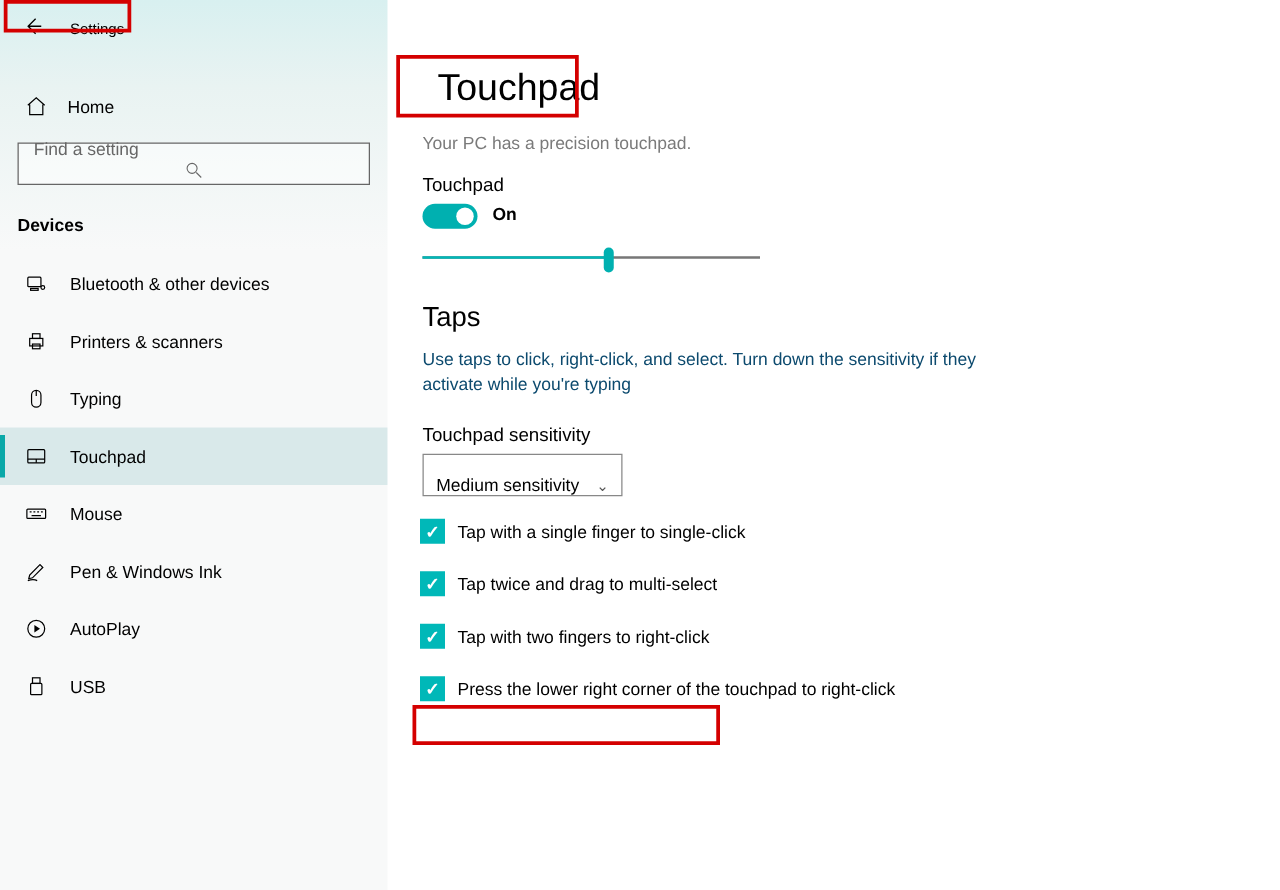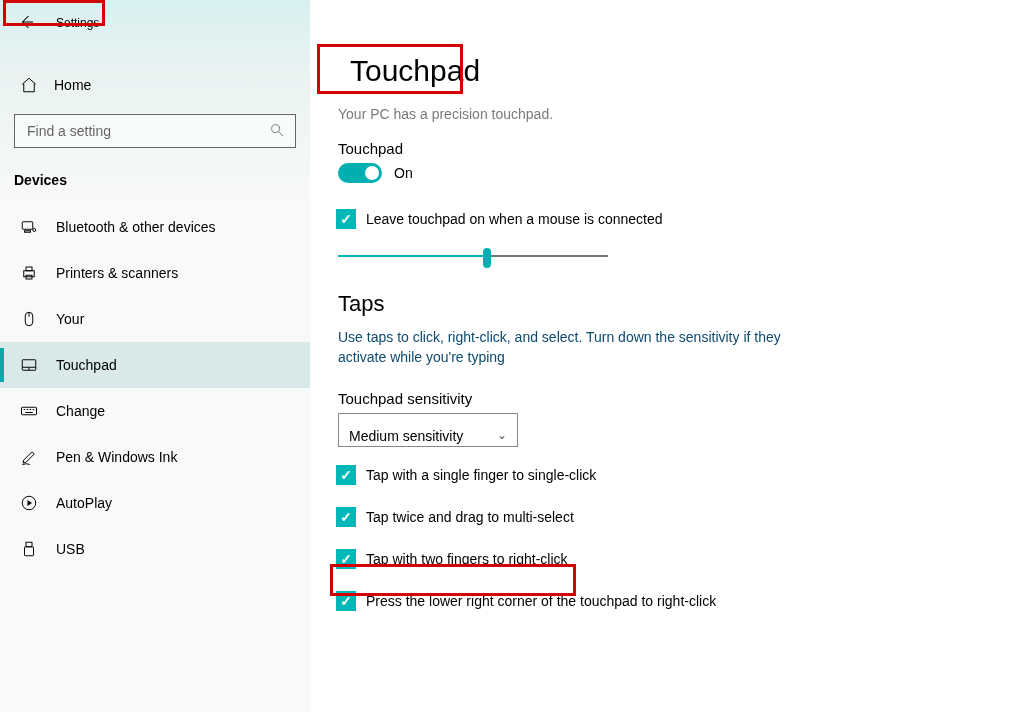--- a/index.html
+++ b/index.html
@@ -55,20 +55,21 @@
   .home-label { font-size: 14px; }
   .search-box {
     margin: 8px 14px 20px 14px;
     border: 1px solid #666;
     background: rgba(255,255,255,0.5);
     height: 34px;
     display: flex;
     align-items: center;
     padding: 0 10px;
     justify-content: flex-end;
+    flex-direction: column;
   }
   .search-box input {
     border: none; outline: none; background: transparent;
     font-size: 14px; width: 100%;
     color: #666;
   }
   .search-box input::placeholder { color: #666; }
   .search-icon svg { width: 16px; height: 16px; stroke: #666; fill: none; stroke-width: 1.3; }
   .section-title {
     font-weight: 600;
@@ -112,21 +113,21 @@
     font-size: 14px;
     margin: 10px 0 18px 2px;
   }
   .label {
     font-size: 15px;
     font-weight: 400;
     margin-bottom: 6px;
   }
   .group { margin: 0 0 22px 2px; }
   
-  .toggle-row { display: flex; align-items: center; gap: 12px; }
+  .toggle-row { display: flex; gap: 12px; font-weight: bold; }
   .toggle {
     width: 44px; height: 20px;
     border-radius: 10px;
     background: #00b0b0;
     position: relative;
   }
   .toggle::after {
     content: "";
     position: absolute;
     right: 3px; top: 3px;
@@ -176,24 +177,24 @@
   .desc {
     color: #0c4a6e;
     font-size: 14px;
     margin: 0 0 22px 2px;
     max-width: 460px;
     line-height: 1.45;
   }
   
   .dropdown {
     border: 1px solid #888;
-    width: 180px;
+    width: 160px;
     height: 34px;
-    display: flex; align-items: flex-start; justify-content: space-between;
-    padding: 14px 10px;
+    display: flex; align-items: flex-end; justify-content: space-between;
+    padding: 0 10px;
     font-size: 14px;
     margin: 6px 0 14px 2px;
   }
   .chevron { font-size: 12px; color: #555; }
   
   .highlight {
     position: absolute;
     border: 3px solid #d40000;
     pointer-events: none;
   }
@@ -255,21 +256,21 @@
       </span>
       <span>Printers &amp; scanners</span>
     </div>
     <div class="nav-item">
       <span class="icon">
         <svg viewBox="0 0 24 24">
             <rect x="7" y="3" width="10" height="18" rx="5"></rect>
             <line x1="12" y1="3" x2="12" y2="9"></line>
           </svg>
       </span>
-      <span>Your</span>
+      <span>Typing</span>
     </div>
     <div class="nav-item selected">
       <span class="icon">
         <svg viewBox="0 0 24 24">
             <rect x="3" y="5" width="18" height="14" rx="1"></rect>
             <line x1="3" y1="15" x2="21" y2="15"></line>
             <line x1="12" y1="15" x2="12" y2="19"></line>
           </svg>
       </span>
       <span>Touchpad</span>
@@ -278,21 +279,21 @@
       <span class="icon">
         <svg viewBox="0 0 24 24">
             <rect x="2" y="7" width="20" height="10" rx="1"></rect>
             <line x1="5" y1="10" x2="7" y2="10"></line>
             <line x1="9" y1="10" x2="11" y2="10"></line>
             <line x1="13" y1="10" x2="15" y2="10"></line>
             <line x1="17" y1="10" x2="19" y2="10"></line>
             <line x1="7" y1="14" x2="17" y2="14"></line>
           </svg>
       </span>
-      <span>Change</span>
+      <span>Mouse</span>
     </div>
     <div class="nav-item">
       <span class="icon">
         <svg viewBox="0 0 24 24">
             <path d="M4 20 L8 19 L19 8 L16 5 L5 16 Z"></path>
             <path d="M3 22 q6 -2 10 0"></path>
           </svg>
       </span>
       <span>Pen &amp; Windows Ink</span>
     </div>
@@ -321,24 +322,20 @@
     <div class="subtext">Your PC has a precision touchpad.</div>
 
     <div class="group">
       <div class="label">Touchpad</div>
       <div class="toggle-row">
         <div class="toggle"></div>
         <span class="toggle-label">On</span>
       </div>
     </div>
 
-    <div class="check-row">
-      <span class="cb"></span>
-      <span>Leave touchpad on when a mouse is connected</span>
-    </div>
 
     <div class="group" style="margin-top:22px">
       <div class="slider-wrap">
         <div class="slider-track">
           <div class="slider-fill" id="slider-fill" style="width: 55%;"></div>
           <div class="slider-thumb" id="slider-thumb" style="left: 55%;"></div>
         </div>
       </div>
     </div>
 

